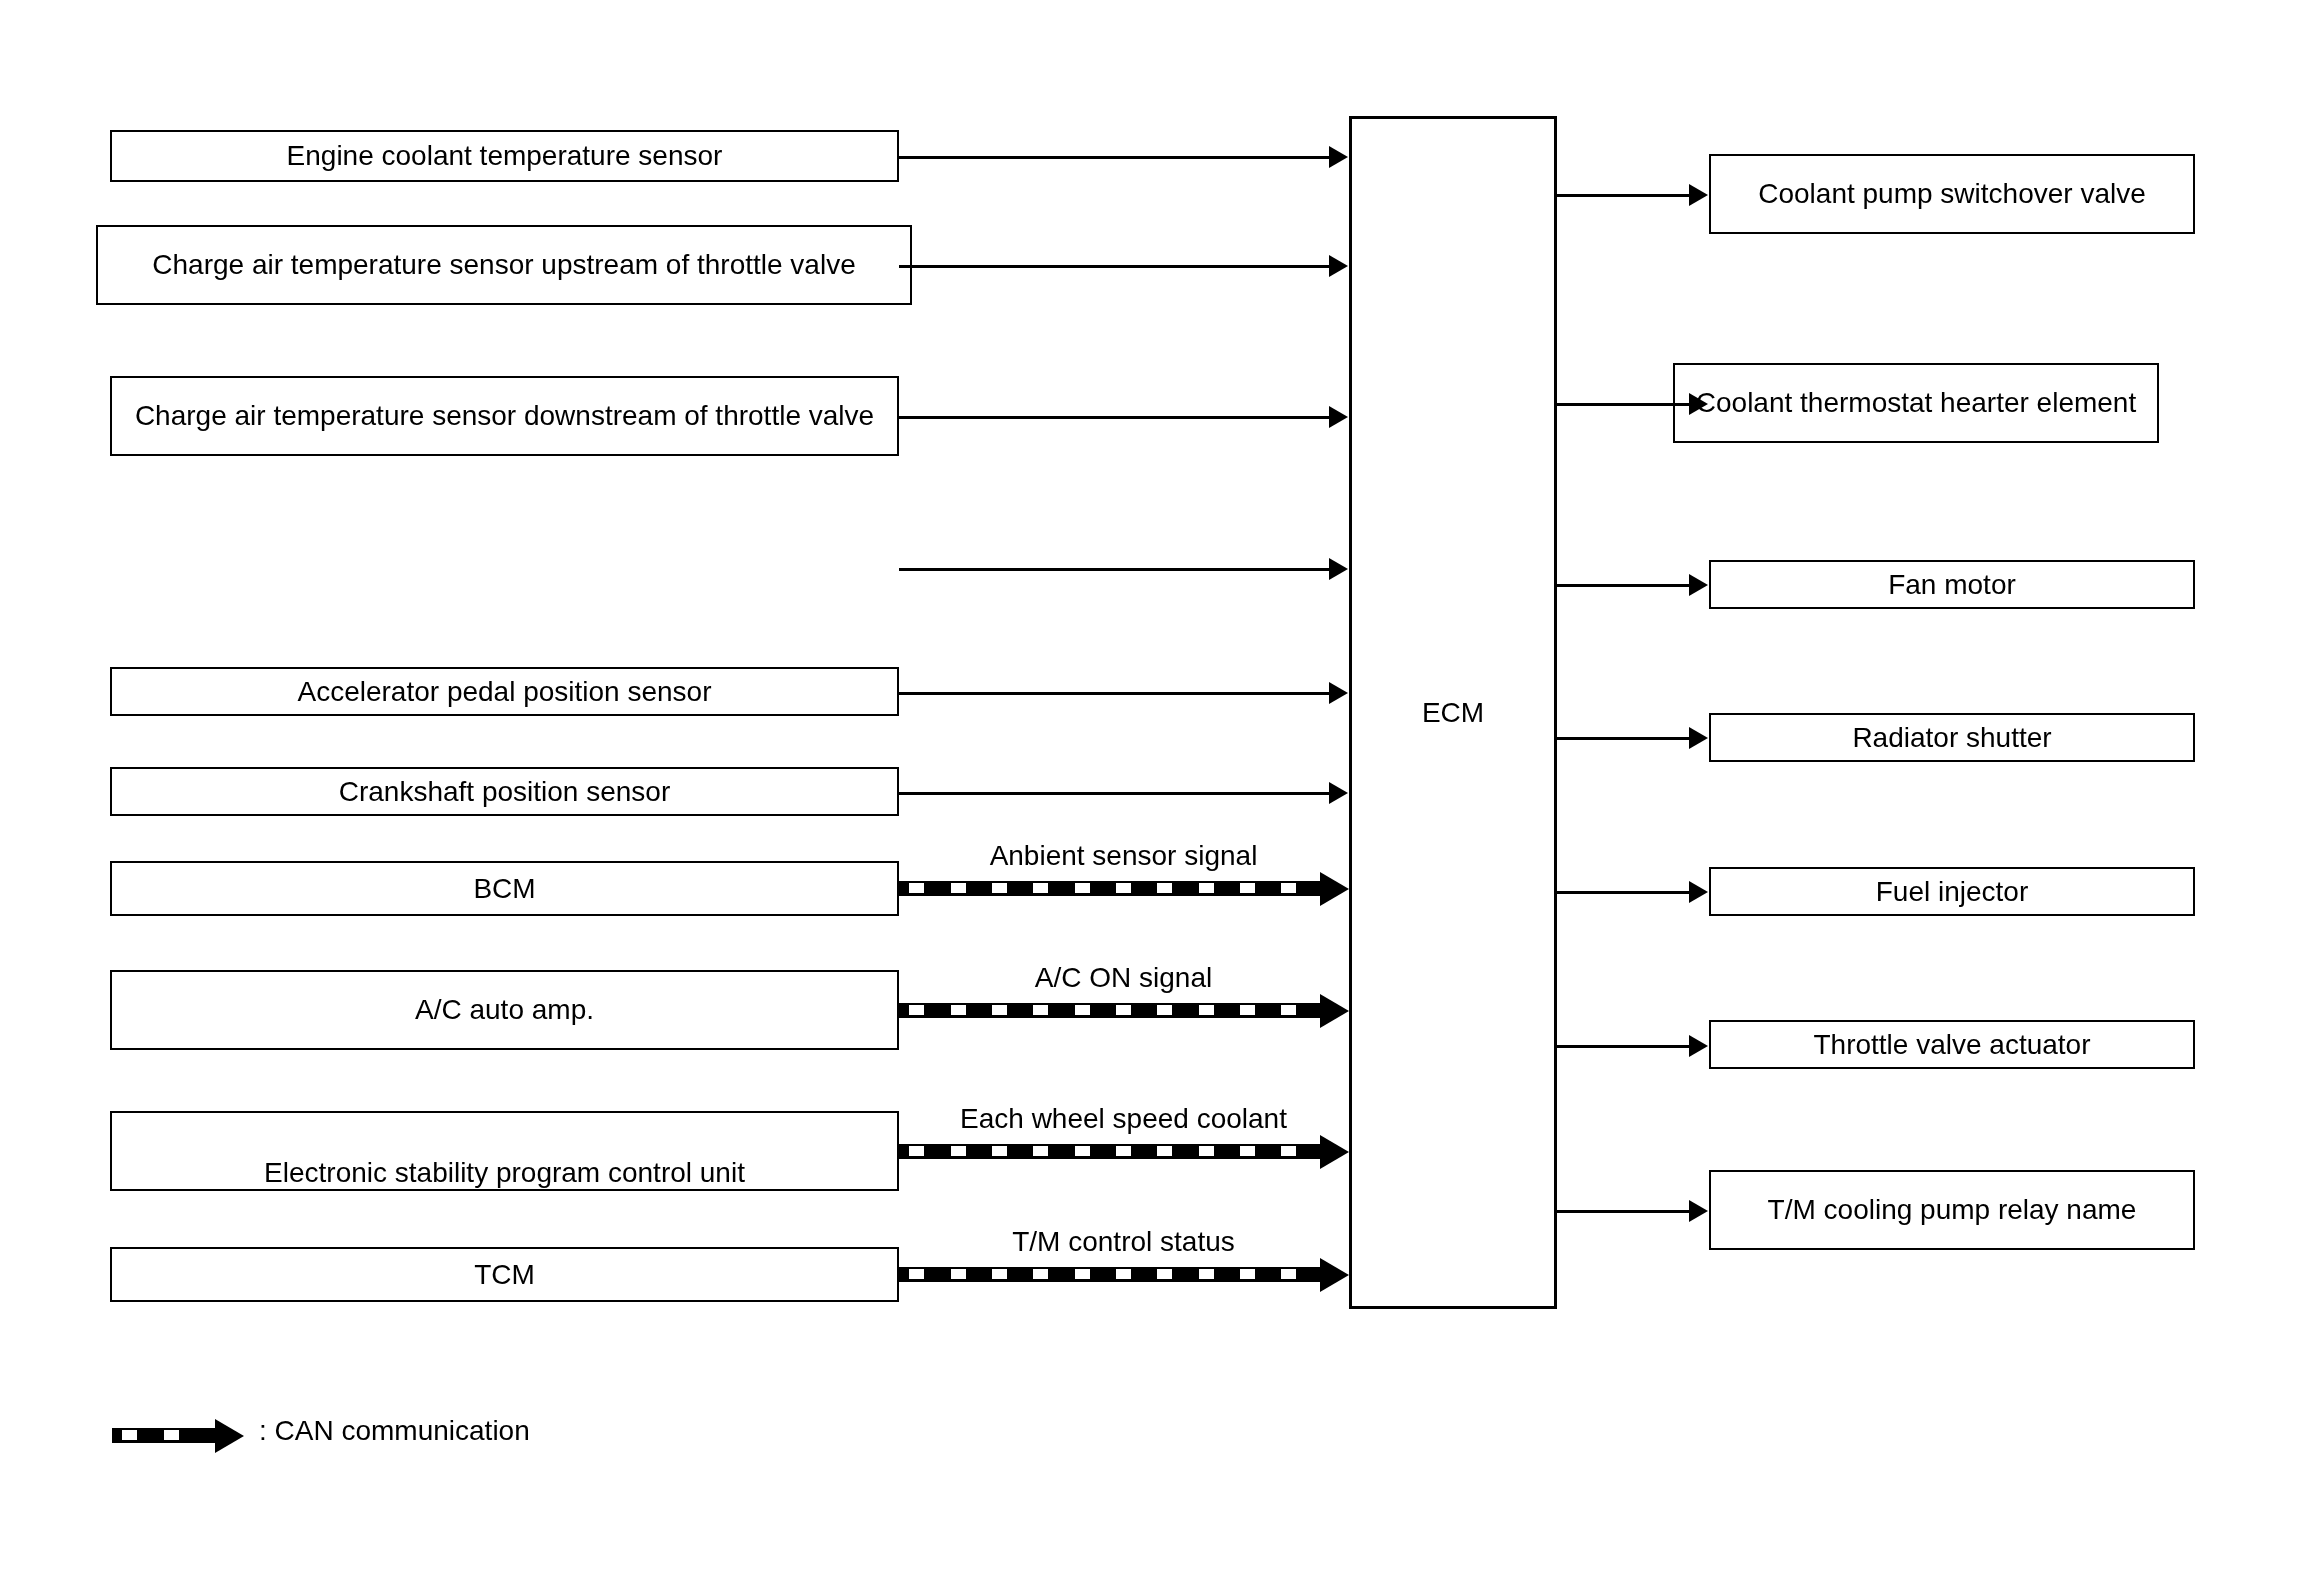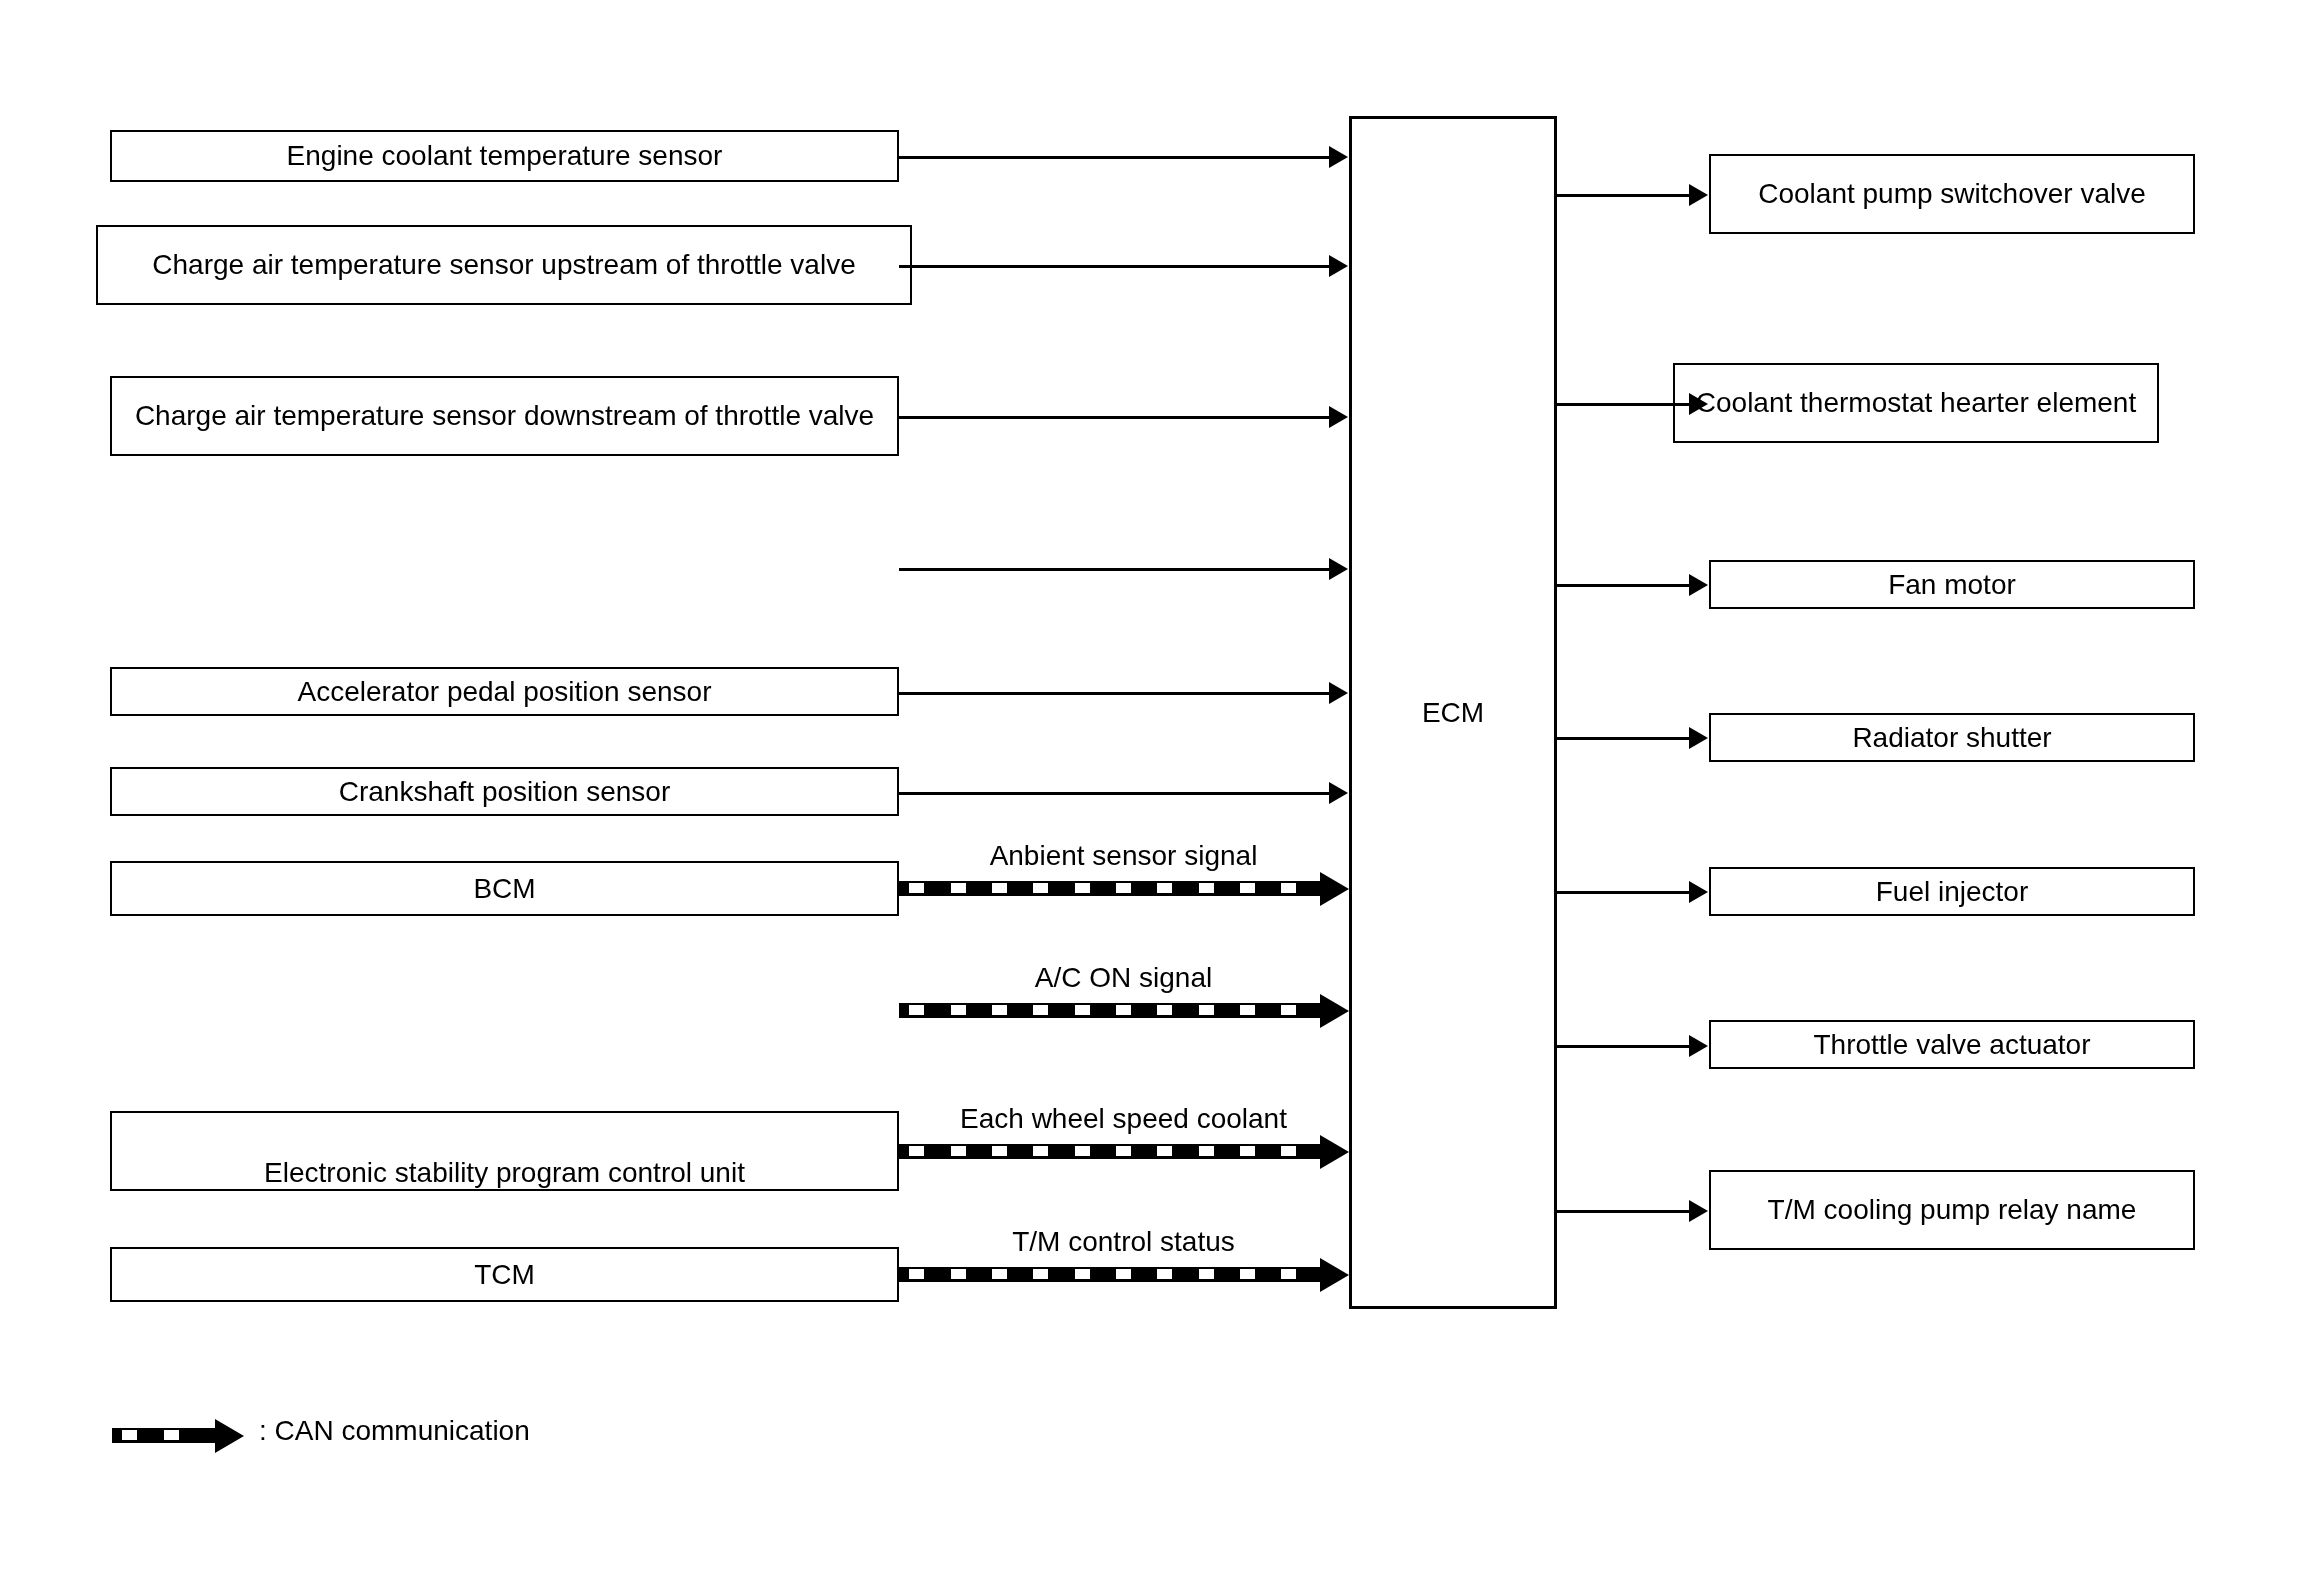--- a/index.html
+++ b/index.html
@@ -127,20 +127,23 @@
         <div class="notch" style="left: 176px;"></div>
         <div class="notch" style="left: 217px;"></div>
         <div class="notch" style="left: 258px;"></div>
         <div class="notch" style="left: 300px;"></div>
         <div class="notch" style="left: 341px;"></div>
         <div class="notch" style="left: 382px;"></div>
       </div>
       <div class="can-head" style="left: 421px;"></div>
     </div>
     <div class="sig-label" style="left: 899px; width: 449px; top: 840px;">Anbient sensor signal</div>
+    <div class="box" style="left: 110px; top: 970px; width: 789px; height: 80px;">
+      <span>A/C auto amp.</span>
+    </div>
     <div class="can-arrow" style="left: 899px; top: 1010px; width: 449px;">
       <div class="can-shaft" style="width: 422px;">
         <div class="notch" style="left: 10.3px;"></div>
         <div class="notch" style="left: 52px;"></div>
         <div class="notch" style="left: 93px;"></div>
         <div class="notch" style="left: 134px;"></div>
         <div class="notch" style="left: 176px;"></div>
         <div class="notch" style="left: 217px;"></div>
         <div class="notch" style="left: 258px;"></div>
         <div class="notch" style="left: 300px;"></div>

